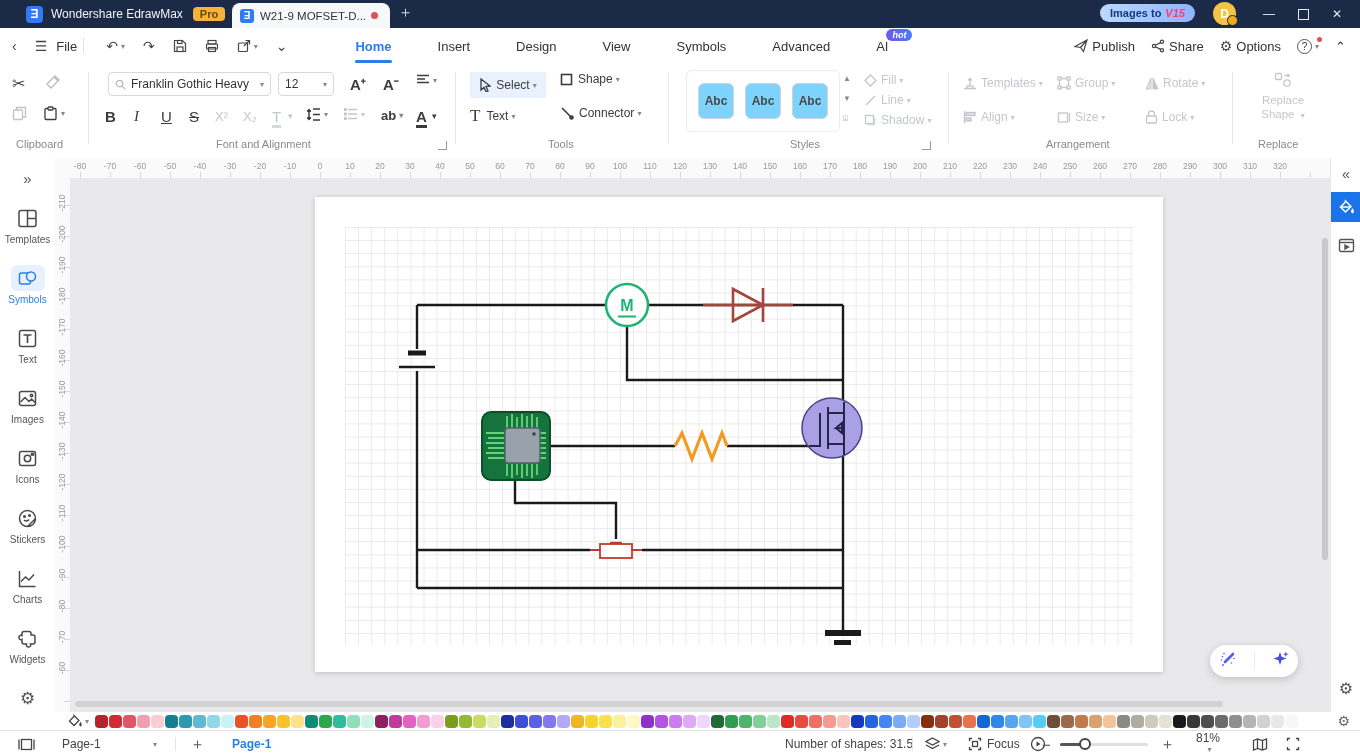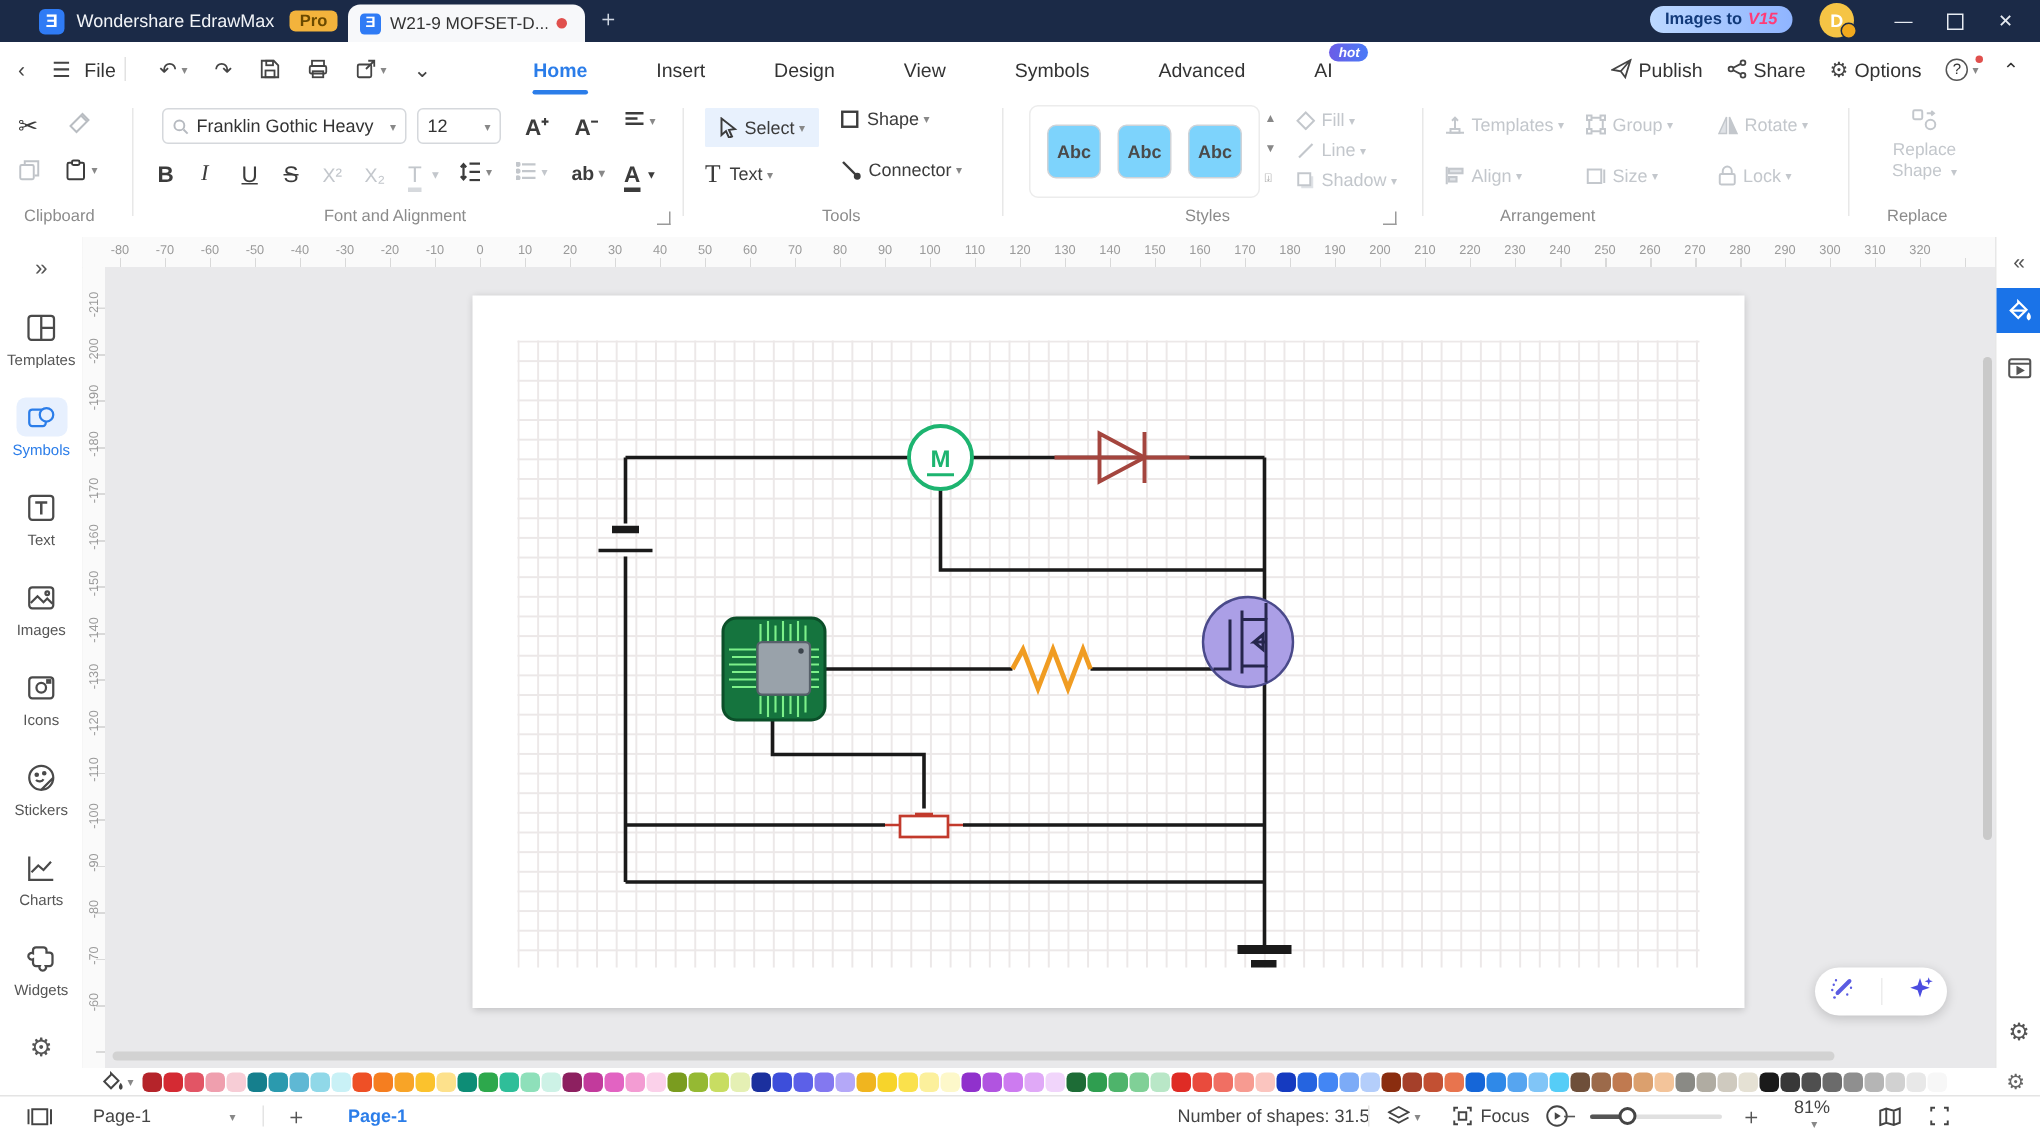--- a/index.html
+++ b/index.html
@@ -395,21 +395,21 @@
         <span class="caret" style="color:#c3c7cc;">▾</span>
     </div>
     <div class="btn-ic dis" style="left:1145px;top:46px;">
       <svg width="13" height="14" viewBox="0 0 13 14" fill="none" stroke="#c3c7cc" stroke-width="1.3" style="margin-right:4px;">
           <rect x="1.5" y="6" width="10" height="7" rx="1"></rect>
           <path d="M3.5 6V4a3 3 0 0 1 6 0v2"></path>
         </svg>
       <span>Lock</span>
         <span class="caret" style="color:#c3c7cc;">▾</span>
     </div>
-    <span class="grp-label" style="left:1000px;">Arrangement</span>
+    <span class="grp-label" style="left:1046px;">Arrangement</span>
     <div class="rib-sep" style="left:1232px;"></div>
 
     <div class="abs dis" style="left:1248px;top:8px;width:70px;text-align:center;color:#c3c7cc;">
       <svg width="18" height="16" viewBox="0 0 18 16" fill="none" stroke="#c3c7cc" stroke-width="1.3">
           <rect x="1.5" y="1.5" width="6" height="6" rx="1"></rect>
           <circle cx="13" cy="11" r="3.2"></circle>
           <path d="M10.5 3.5h4.5M13.5 2l1.8 1.5-1.8 1.5"></path>
         </svg>
       <div style="font-size:11.5px;line-height:1.25;margin-top:2px;"><span>Replace</span><br><span>Shape</span> <span class="caret" style="color:#c3c7cc;">▾</span></div>
     </div>

